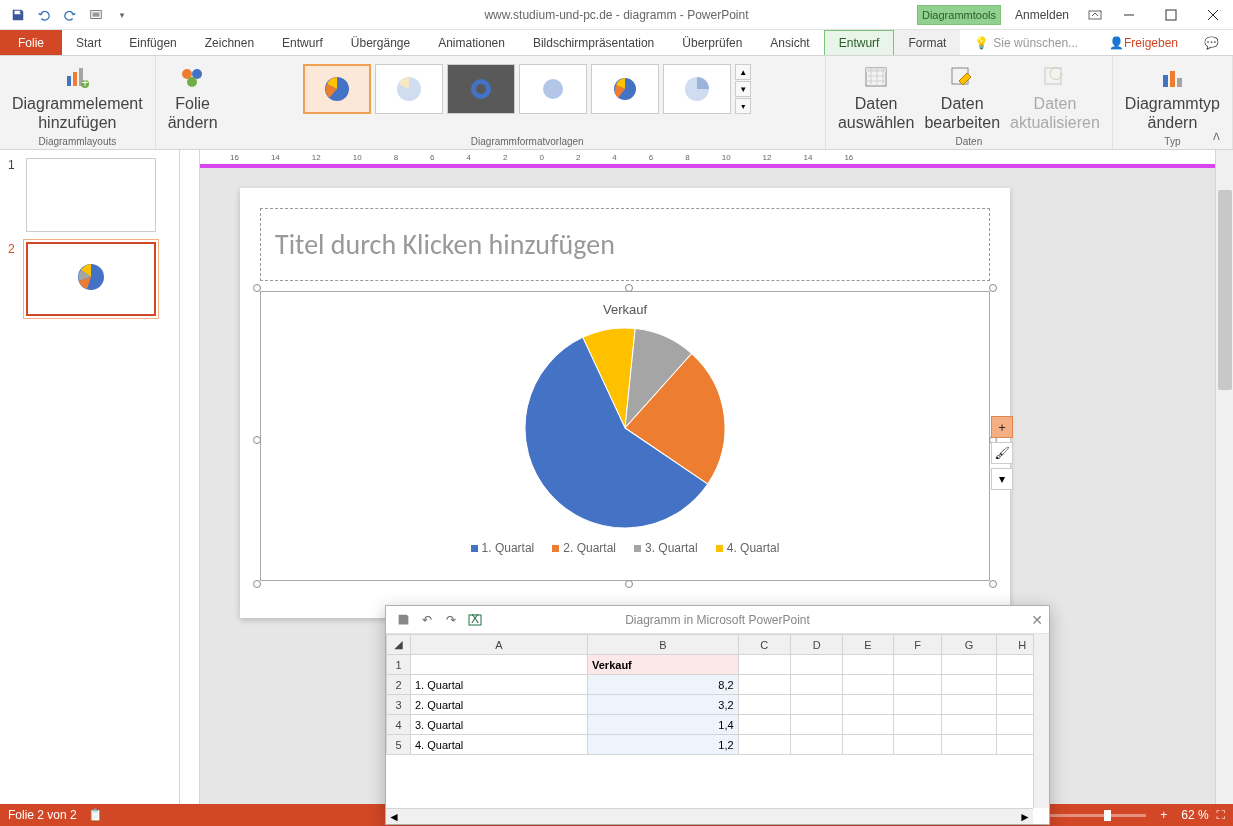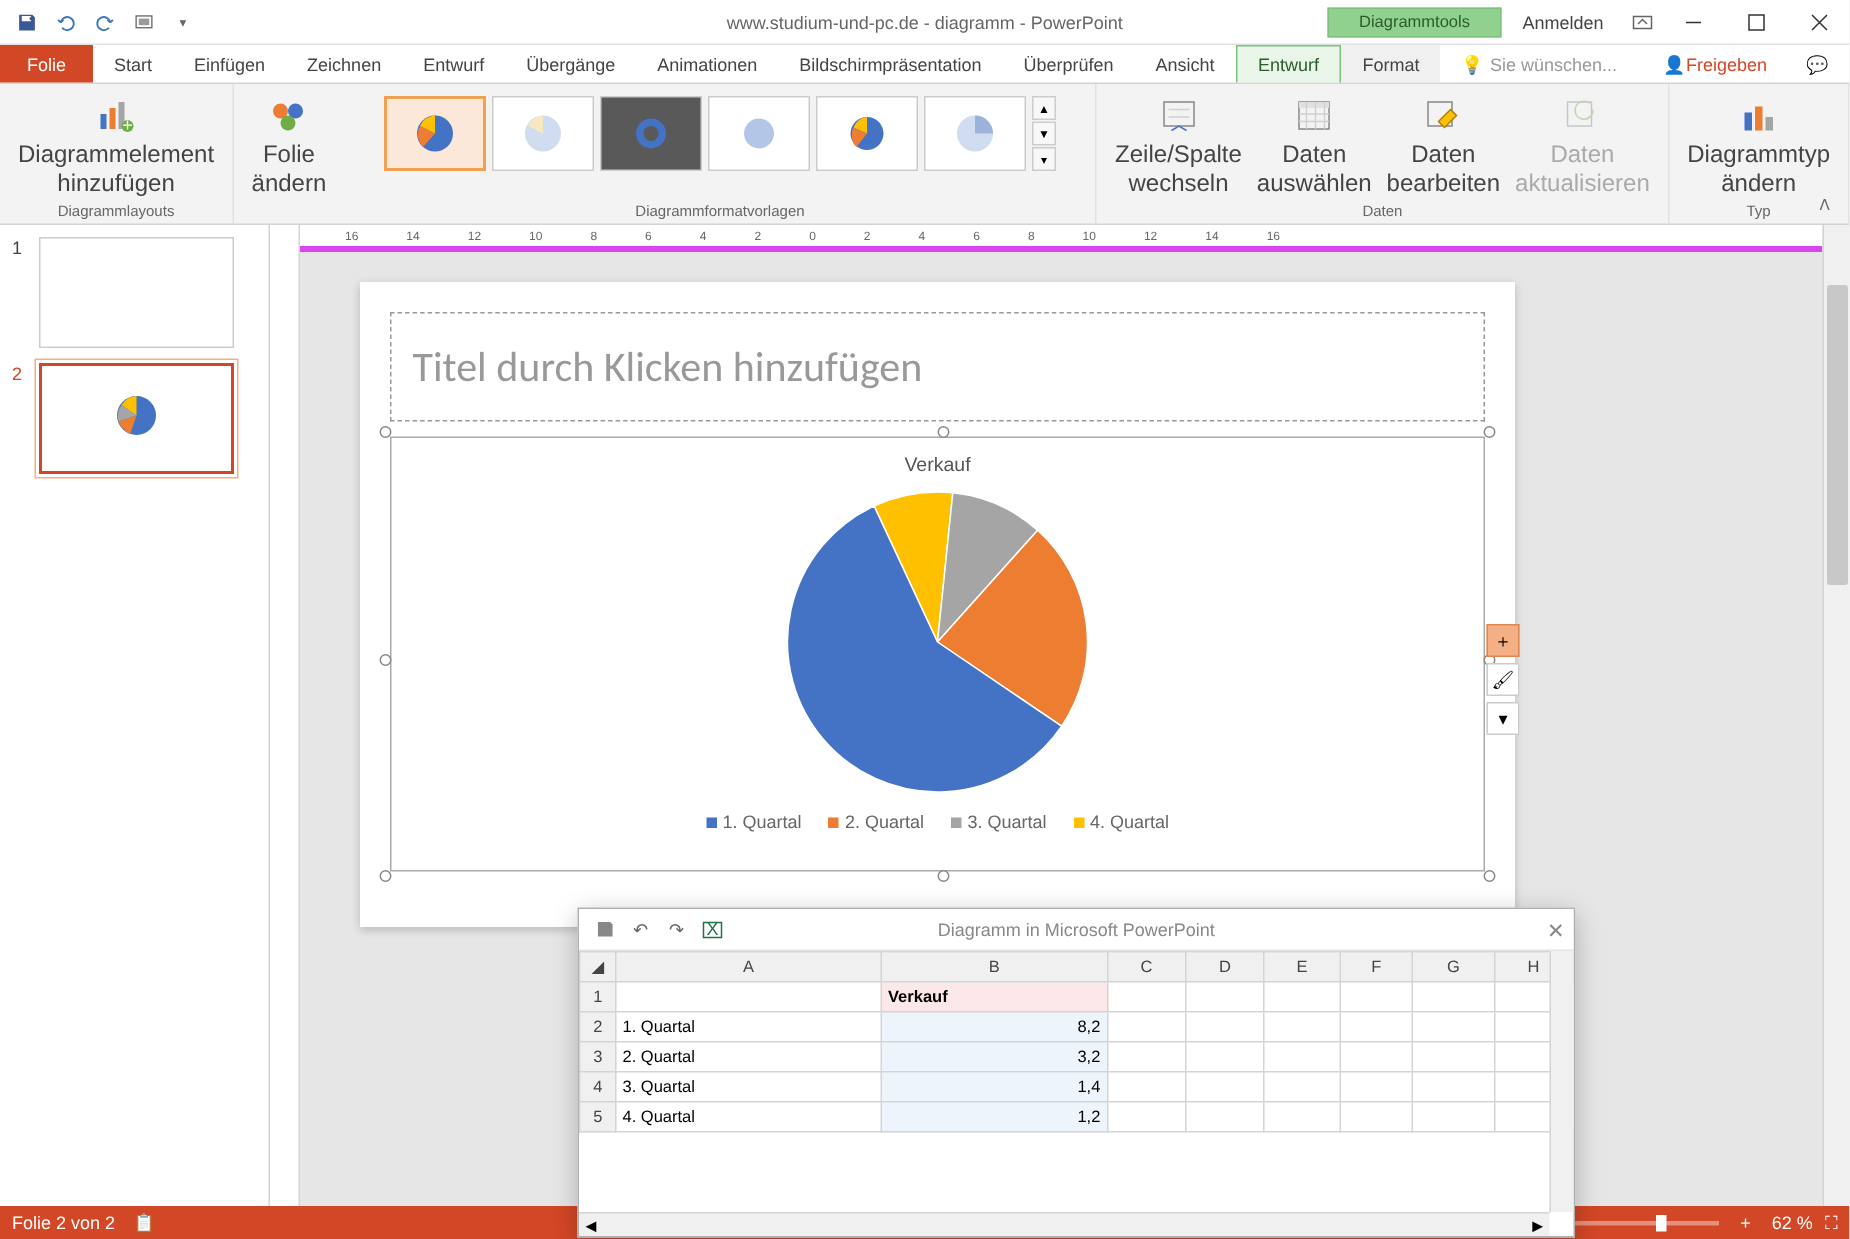--- a/index.html
+++ b/index.html
@@ -3,21 +3,21 @@
 <meta charset="utf-8">
 <style>
 *{box-sizing:border-box;margin:0;padding:0;font-family:"Segoe UI",Arial,sans-serif;font-size:12px;user-select:none}
 body{background:#fff;overflow:hidden;width:1233px;height:826px;position:relative}
 .titlebar{height:30px;background:#fff;display:flex;align-items:center;border-bottom:1px solid #e1e1e1;position:relative}
 .qat{display:flex;align-items:center;gap:2px;padding:0 6px}
 .qat-btn{width:24px;height:24px;display:flex;align-items:center;justify-content:center;color:#444}
 .qat-btn svg{width:14px;height:14px}
 .title-text{position:absolute;left:50%;transform:translateX(-50%);font-size:12px;color:#666}
 .title-right{margin-left:auto;display:flex;align-items:center;gap:2px}
-.chart-tools{background:#90d18f;color:#2a5c2a;padding:3px 20px;font-size:11px;border:1px solid #7bc47a}
+.chart-tools{background:#90d18f;color:#2a5c2a;padding:3px 4px;font-size:11px;border:1px solid #7bc47a}
 .win-btn{width:40px;height:28px;display:flex;align-items:center;justify-content:center;color:#333}
 .anmelden{font-size:12px;color:#444;padding:0 12px}
 .rib-opts{width:24px;height:24px;display:flex;align-items:center;justify-content:center}
 .tabs{height:26px;display:flex;align-items:stretch;background:#fff;border-bottom:1px solid #d4d4d4}
 .tab{padding:0 14px;display:flex;align-items:center;font-size:12px;color:#444;cursor:pointer}
 .tab.datei{background:#d24726;color:#fff;padding:0 18px}
 .tab.active{background:#e8f5e8;border:1px solid #7bc47a;border-bottom:none;color:#2a5c2a}
 .tab.format{background:#f0f0f0}
 .tab-tell{color:#999;display:flex;align-items:center;gap:4px}
 .tab-share{color:#d24726;margin-left:auto;padding:0 12px}
@@ -244,31 +244,20 @@
         <div class="gallery-nav-btn">▾</div>
       </div>
     </div>
     <div class="rib-group-label">Diagrammformatvorlagen</div>
   </div>
   <div class="rib-group">
     <div class="rib-btns">
       <div class="rib-btn">
           <div class="rib-btn-icon">
             <svg width="26" height="26" viewBox="0 0 26 26">
-              <rect x="3" y="3" width="20" height="16" fill="none" stroke="#888"></rect>
-              <path d="M8 22l5-3 5 3" fill="none" stroke="#4472c4"></path>
-              <path d="M6 8h14M6 13h14" stroke="#d0d0d0"></path>
-            </svg>
-          </div>
-          <div class="rib-btn-label" style="white-space:pre-line">Zeile/Spalte
-wechseln</div>
-        </div>
-      <div class="rib-btn">
-          <div class="rib-btn-icon">
-            <svg width="26" height="26" viewBox="0 0 26 26">
               <rect x="3" y="3" width="20" height="18" fill="none" stroke="#888"></rect>
               <rect x="3" y="3" width="20" height="4" fill="#e0e0e0"></rect>
               <path d="M8 3v18M14 3v18M20 3v18M3 11h20M3 16h20" stroke="#d0d0d0"></path>
             </svg>
           </div>
           <div class="rib-btn-label" style="white-space:pre-line">Daten
 auswählen</div>
         </div>
       <div class="rib-btn">
           <div class="rib-btn-icon">

